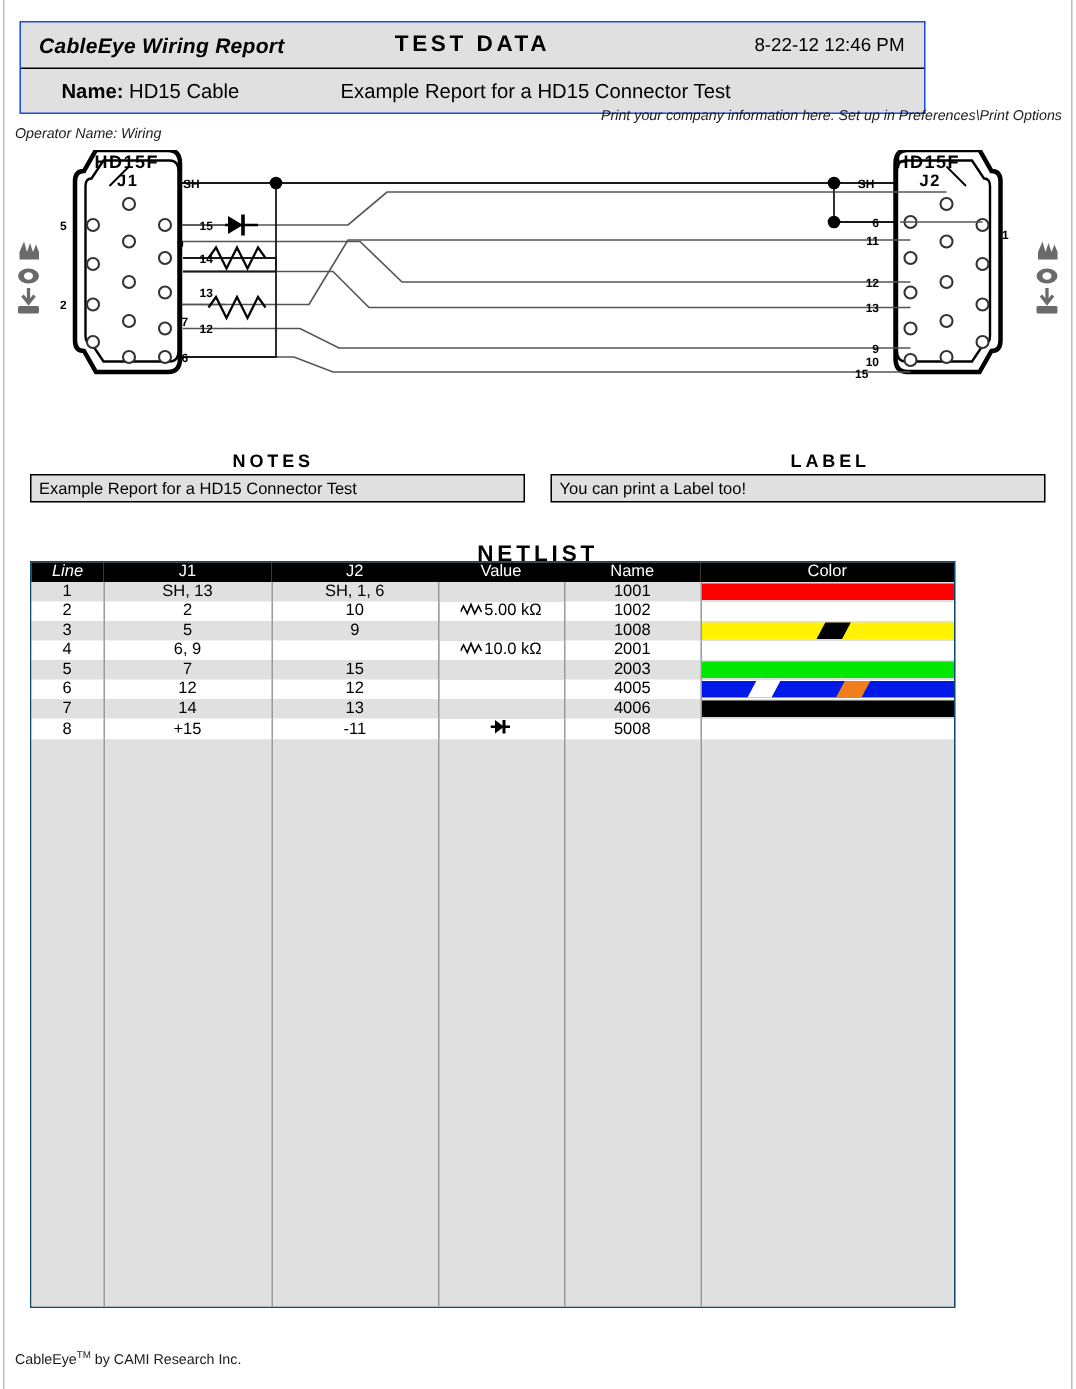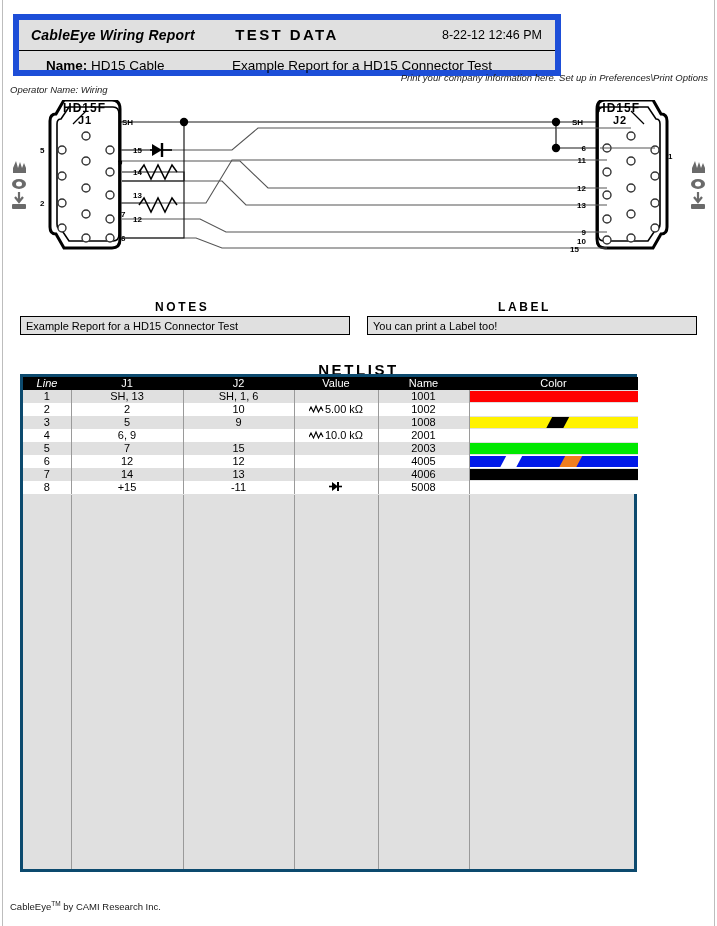--- a/index.html
+++ b/index.html
@@ -11,22 +11,22 @@
   }
   .page{position:absolute;left:0;top:0;width:717px;height:926px;}
 
   
   .edge-rule{position:absolute;top:0;width:1px;height:926px;background:#bdbdbd;}
   .edge-rule.l{left:2px;}
   .edge-rule.r{right:2px;}
 
   
   .hdr{
-    position:absolute;left:13px;top:14px;width:548px;height:62px;
-    border:6px solid #1d4ed8;background:#e0e0e0;box-sizing:border-box;
+    position:absolute;left:13px;top:14px;width:604px;height:62px;
+    border:1px solid #1d4ed8;background:#e0e0e0;box-sizing:border-box;
   }
   .hdr-row1{position:absolute;left:0;top:0;width:100%;height:31px;border-bottom:1px solid #000;box-sizing:border-box;}
   .hdr-row2{position:absolute;left:0;top:31px;width:100%;height:30px;}
   .hdr-title{
     position:absolute;left:12px;top:7px;
     font-size:14px;font-weight:bold;font-style:italic;letter-spacing:.2px;
   }
   .hdr-center{
     position:absolute;left:0;right:0;top:6px;text-align:center;
     font-size:15px;font-weight:bold;letter-spacing:2.4px;
@@ -42,37 +42,37 @@
   .oper{position:absolute;left:10px;top:84px;font-size:9.5px;font-style:italic;color:#1a1a1a;}
   .company{position:absolute;right:9px;top:72px;font-size:9.5px;font-style:italic;color:#1a1a1a;}
 
   
   .diagram{position:absolute;left:0;top:100px;width:717px;height:172px;}
   .diagram svg{display:block;}
 
   
   .sec-title{position:absolute;font-size:12px;font-weight:bold;letter-spacing:2.6px;}
   .notes-title{left:155px;top:300px;}
-  .label-title{left:498px;top:300px;}
+  .label-title{left:527px;top:300px;}
   .box{
     position:absolute;border:1px solid #000;background:#e0e0e0;
     box-sizing:border-box;height:19px;font-size:11px;
   }
   .box span{position:absolute;left:5px;top:3px;white-space:nowrap;}
   .notes-box{left:20px;top:316px;width:330px;}
   .label-box{left:367px;top:316px;width:330px;}
 
   
   .net-title{
     position:absolute;left:0;right:0;top:361px;text-align:center;
     font-size:15px;font-weight:bold;letter-spacing:2.6px;
   }
   .net-wrap{
     position:absolute;left:20px;top:374px;width:617px;height:498px;
-    border:3px solid #0c4a6e;box-sizing:border-box;background:#e0e0e0;
+    border:1px solid #0c4a6e;box-sizing:border-box;background:#e0e0e0;
   }
   table.net{border-collapse:collapse;width:100%;table-layout:fixed;font-size:11px;}
   table.net th{
     background:#000;color:#fff;font-weight:normal;height:13px;line-height:13px;
     font-size:11px;padding:0;border:0;
   }
   table.net th.c-line{font-style:italic;}
   table.net td{
     height:13px;line-height:13px;padding:0;text-align:center;
     border-right:1px solid #9a9a9a;

